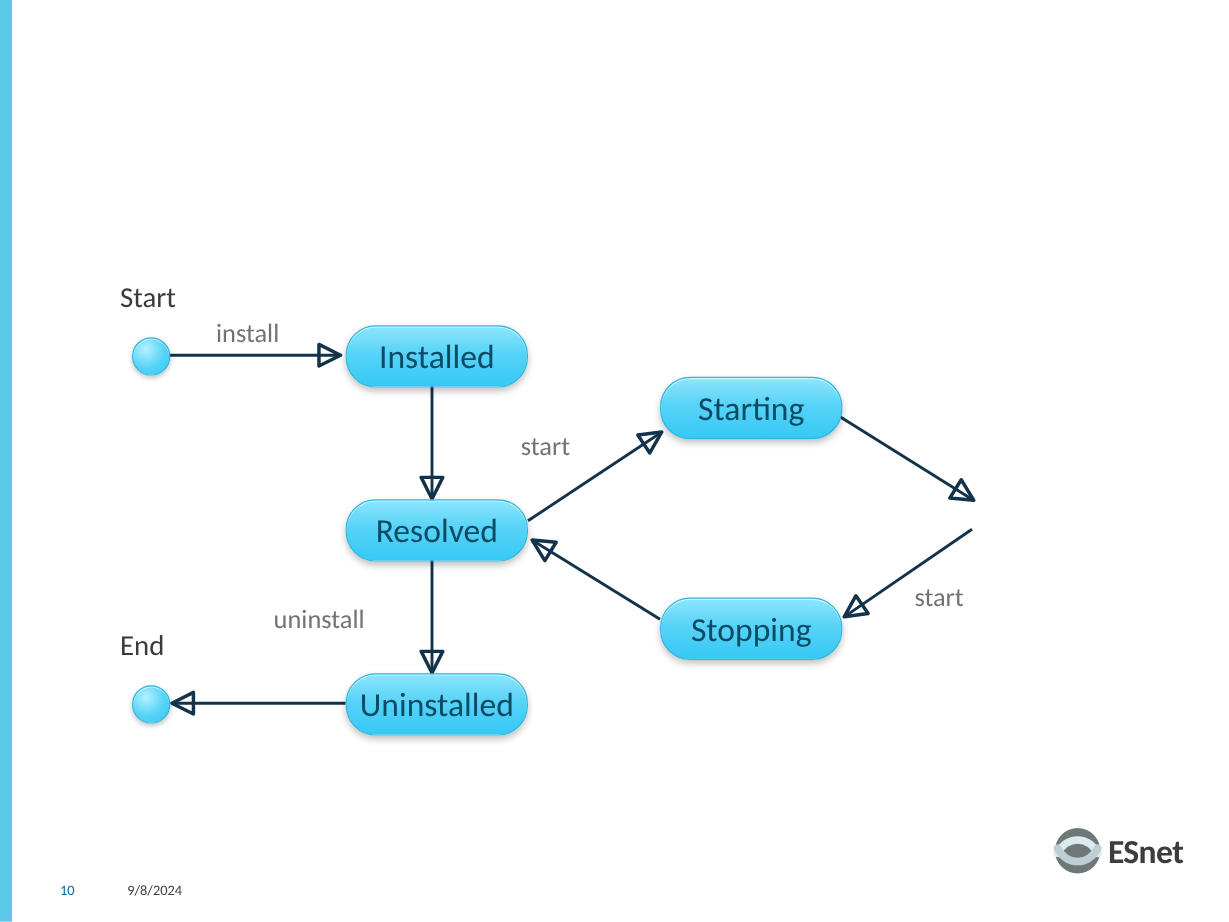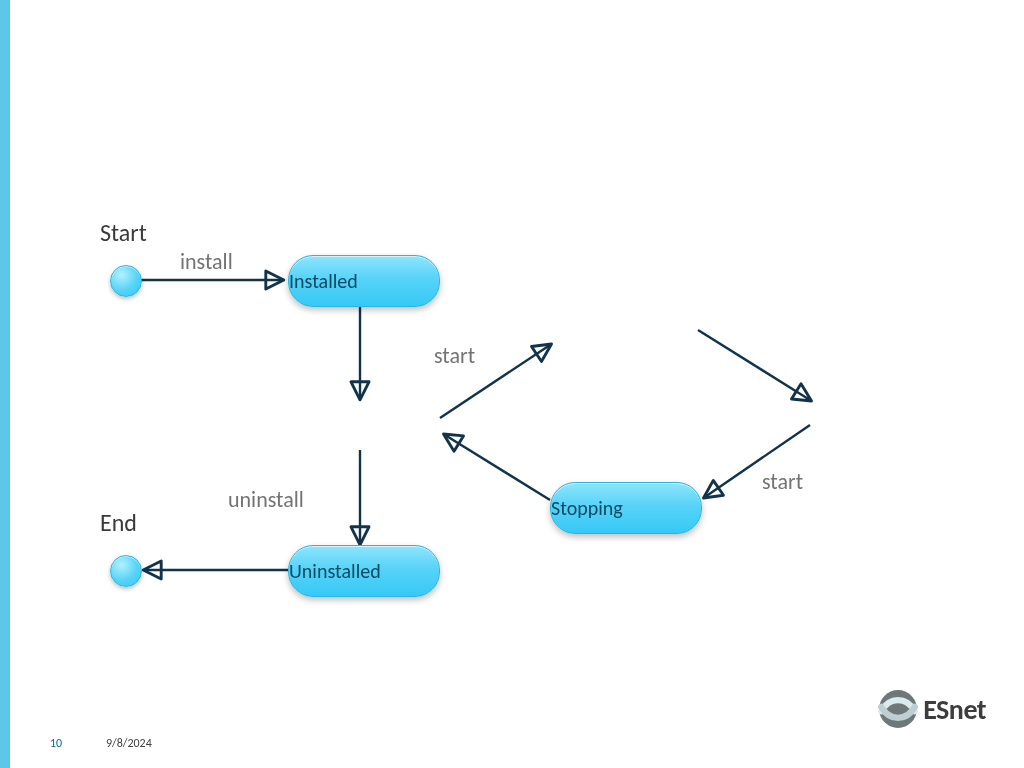--- a/index.html
+++ b/index.html
@@ -4,22 +4,22 @@
 <style>
   html,body{margin:0;padding:0;width:1024px;height:768px;background:#fff;font-family:"Segoe UI",Calibri,Arial,sans-serif;overflow:hidden}
   .sidebar{position:absolute;left:0;top:0;width:10px;height:768px;background:#5ac8e6}
   .slide{position:absolute;left:10px;top:0;width:1014px;height:768px}
   .title{position:absolute;left:56px;top:70px;font-size:40px;font-weight:700;color:#5b5b5b}
   .footer-page{position:absolute;left:40px;bottom:18px;font-size:12px;color:#0369a1}
   .footer-date{position:absolute;left:96px;bottom:18px;font-size:12px;color:#404040}
   .logo{position:absolute;right:38px;bottom:38px;display:flex;align-items:center}
   .logo svg{width:42px;height:42px}
   .logo-text{font-size:28px;font-weight:700;color:#3d3d3d;margin-left:4px;letter-spacing:-.5px}
-  .canvas{position:absolute;left:0;top:0;width:1014px;height:672px}
-  .node{position:absolute;height:50px;border-radius:25px;display:flex;align-items:center;font-size:20px;color:#0d4a63;
+  .canvas{position:absolute;left:0;top:16px;width:1014px;height:672px}
+  .node{position:absolute;height:50px;border-radius:25px;display:flex;align-items:center;justify-content:center;font-size:28px;color:#0d4a63;
         background:linear-gradient(to bottom,#8ee5fd 0%,#57d3f8 45%,#36c9f5 100%);
         box-shadow:0 3px 6px rgba(0,0,0,.25),inset 0 1px 0 rgba(255,255,255,.6);
         border:1px solid #2fb4db}
   .dot{position:absolute;width:30px;height:30px;border-radius:50%;
        background:radial-gradient(circle at 35% 30%,#b4f1ff 0%,#55d3f7 55%,#36c9f5 100%);
        box-shadow:0 2px 4px rgba(0,0,0,.25),inset 0 1px 0 rgba(255,255,255,.6);
        border:1px solid #2fb4db}
   .lbl{position:absolute;font-size:24px;color:#3a3a3a}
   .elbl{position:absolute;font-size:22px;color:#737373}
   svg.arrows{position:absolute;left:0;top:0;width:1014px;height:768px;pointer-events:none}
@@ -59,22 +59,28 @@
 
     <div class="lbl" style="left:90px;top:218px">Start</div>
     <div class="dot" style="left:100px;top:265px"></div>
 
     <div class="lbl" style="left:90px;top:508px">End</div>
     <div class="dot" style="left:100px;top:555px"></div>
 
     <div class="node" style="left:278px;top:255px;width:150px">
         <span>Installed</span>
       </div>
+    <div class="node" style="left:278px;top:400px;width:150px">
+        <span>Resolved</span>
+      </div>
     <div class="node" style="left:278px;top:545px;width:150px">
         <span>Uninstalled</span>
+      </div>
+    <div class="node" style="left:540px;top:298px;width:150px">
+        <span>Starting</span>
       </div>
     <div class="node" style="left:540px;top:482px;width:150px">
         <span>Stopping</span>
       </div>
 
     <div class="elbl" style="left:170px;top:248px">install</div>
     <div class="elbl" style="left:424px;top:342px">start</div>
     <div class="elbl" style="left:752px;top:468px">start</div>
     <div class="elbl" style="left:218px;top:486px">uninstall</div>
 

